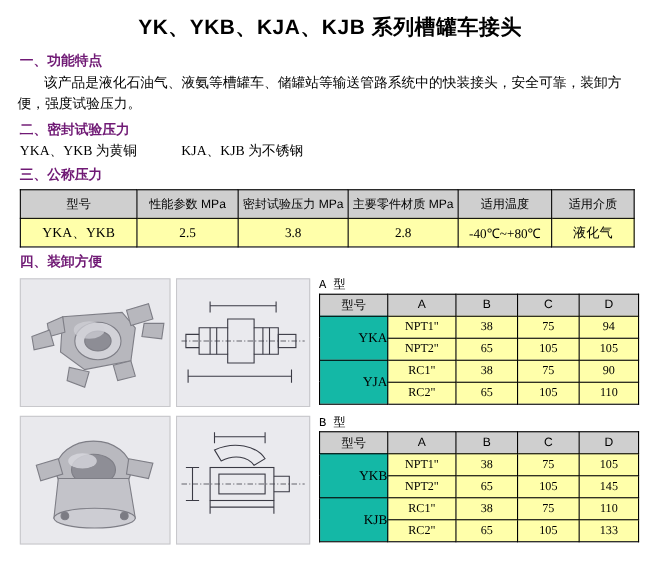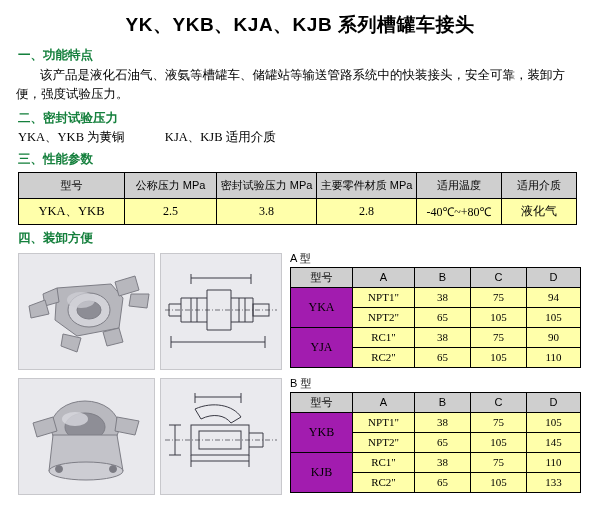--- a/index.html
+++ b/index.html
@@ -17,21 +17,21 @@
     text-align:center;
     font-family:"Liberation Sans", sans-serif;
     font-weight:bold;
     font-size:19px;
     letter-spacing:0.5px;
     padding-top:12px;
     padding-bottom:4px;
   }
 
   .sec-head{
-    color:#15803d;
+    color:#701a75;
     font-family:Liberation Serif, serif;
     font-weight:bold;
     font-size:12.5px;
     margin:5px 0 2px 18px;
   }
   .para{
     font-size:12.5px;
     line-height:1.55;
     margin:0 16px 0 16px;
     text-indent:24px;
@@ -79,21 +79,21 @@
     overflow:hidden;
   }
   .photo{left:18px;}
   .draw{left:160px;}
   .row1{top:0px;}
   .row2{top:125px;}
 
   .caption{
     position:absolute;
     font-size:11px;
-    font-family:Liberation Sans, sans-serif;
+    font-family:Liberation Mono, monospace;
   }
 
   .dimtbl{
     position:absolute;
     left:290px;
     width:290px;
     table-layout:fixed;
   }
   .dimtbl td{
     border:1px solid #000;
@@ -102,58 +102,59 @@
     height:19px;
     padding:0;
   }
   .dimtbl thead td{
     background:#cfcfcf;
     font-family:"Liberation Sans", sans-serif;
     font-size:11px;
   }
   .dimtbl td.model{
     font-size:12px;
-    background:#a21caf;
+    background:#14b8a6;
+    text-align:right;
   }
   .dimtbl td.val{background:#ffffaa;}
 
   svg{display:block;}
 </style>
 </head>
 <body>
 
 <div class="page">
 
   <div class="title">YK、YKB、KJA、KJB 系列槽罐车接头</div>
 
   <div class="sec-head">一、功能特点</div>
   <div class="para">该产品是液化石油气、液氨等槽罐车、储罐站等输送管路系统中的快装接头，安全可靠，装卸方便，强度试验压力。</div>
 
   <div class="sec-head">二、密封试验压力</div>
   <div class="matline">
     <span>YKA、YKB 为黄铜</span>
     <span class="gap"></span>
-    <span>KJA、KJB 适用介质</span>
+    <span>KJA、KJB 为不锈钢</span>
   </div>
 
-  <div class="sec-head">三、性能参数</div>
+  <div class="sec-head">三、公称压力</div>
 
   <table class="perf">
     <colgroup>
       <col style="width:106px">
         <col style="width:92px">
         <col style="width:100px">
       <col style="width:100px">
         <col style="width:85px">
         <col style="width:75px">
     </colgroup>
     <thead>
       <tr>
         <td>型号</td>
-        <td>公称压力 MPa</td>
+        <td>性能参数 MPa</td>
         <td>密封试验压力 MPa</td>
         <td>主要零件材质 MPa</td>
         <td>适用温度</td>
         <td>适用介质</td>
       </tr>
     </thead>
     <tbody>
       <tr>
         <td class="first">YKA、YKB</td>
         <td>2.5</td>

